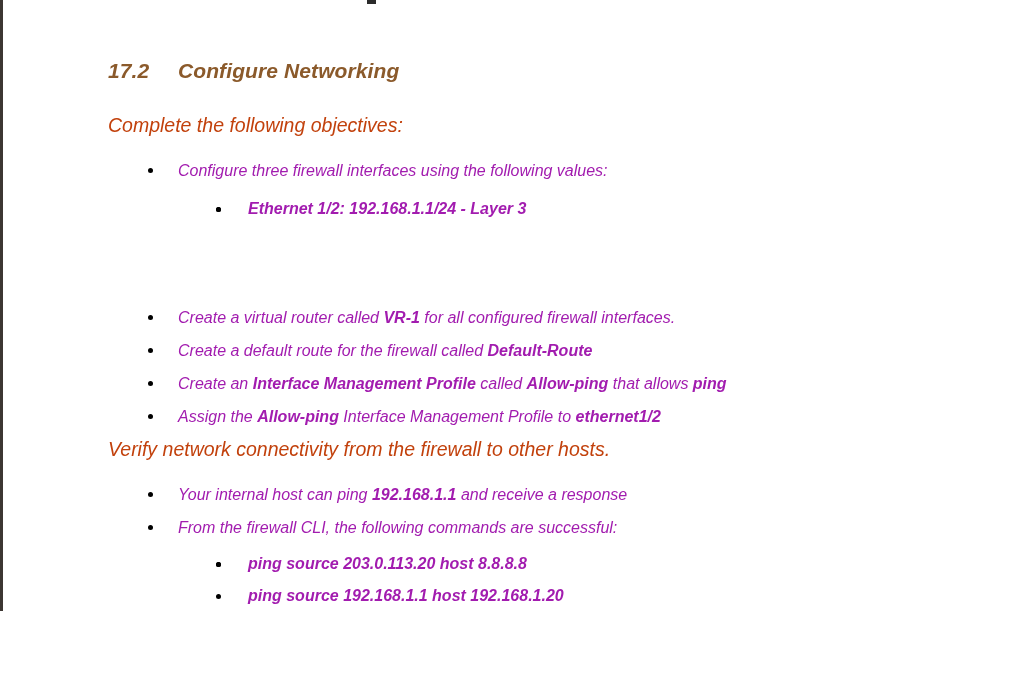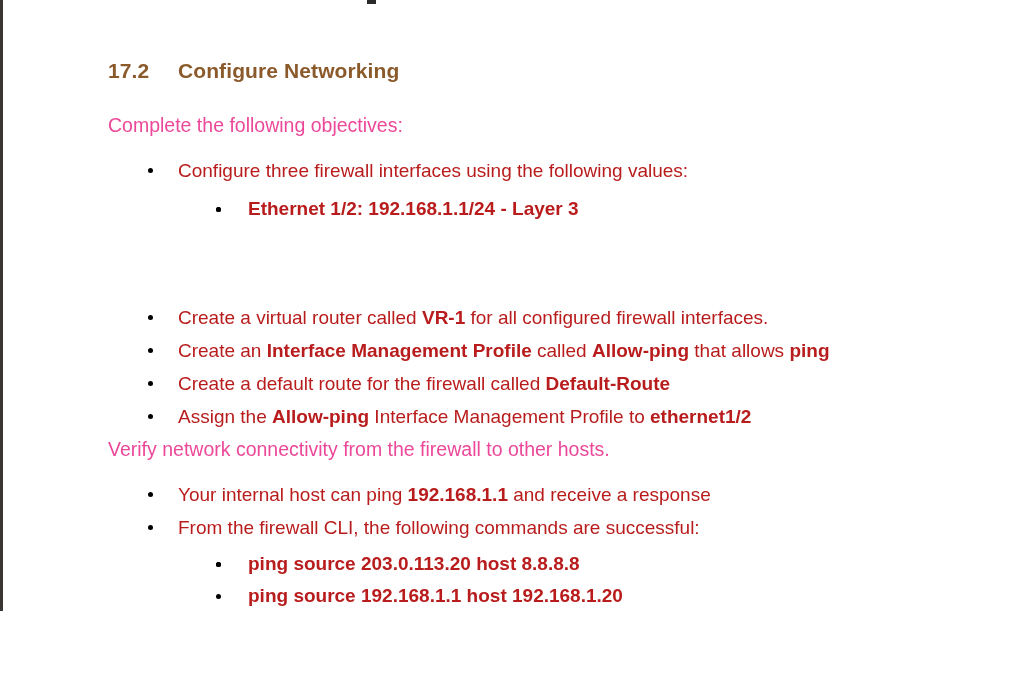--- a/index.html
+++ b/index.html
@@ -9,20 +9,21 @@
   }
   .page {
     position: relative;
     width: 1024px;
     height: 611px;
     background: #ffffff;
     overflow: hidden;
     font-family: "Liberation Sans", sans-serif;
     color: #111111;
     box-sizing: border-box;
+    font-style: italic;
   }
   
   .left-edge-border {
     position: absolute;
     left: 0;
     top: 0;
     width: 3px;
     height: 695px;
     background: #3c3632;
   }
@@ -54,37 +55,37 @@
     font-size: 21px;
     letter-spacing: 0.1px;
     white-space: nowrap;
   }
   .section-heading .num { width: 70px; display: inline-block; }
 
   .para {
     position: absolute;
     left: 108px;
     font-size: 19.5px;
-    color: #ec4899;
+    color: #c2410c;
     white-space: nowrap;
   }
   .para.intro { top: 114px; }
   .para.verify { top: 438px; }
 
   ul.bl {
     list-style: none;
     margin: 0;
     padding: 0;
     position: absolute;
   }
   ul.bl li {
     position: relative;
     white-space: nowrap;
-    font-size: 19px;
-    color: #b91c1c;
+    font-size: 16px;
+    color: #a21caf;
   }
   ul.bl li .dot {
     position: absolute;
     border-radius: 50%;
     background: #000000;
   }
 
   
   .lvl1 { left: 148px; }
   .lvl1 > li { padding-left: 30px; line-height: 33px; }
@@ -127,22 +128,22 @@
       </li>
     </ul>
 
     <ul class="bl lvl2 grp-eth">
         <li><span class="dot"></span></li>
         <li><span class="dot"></span><span>Ethernet 1/2: 192.168.1.1/24 - Layer 3</span></li>
       </ul>
 
     <ul class="bl lvl1 grp-tasks">
         <li><span class="dot"></span><span>Create a virtual router called </span><b>VR-1</b><span> for all configured firewall interfaces.</span></li>
+        <li><span class="dot"></span><span>Create a default route for the firewall called </span><b>Default-Route</b></li>
         <li><span class="dot"></span><span>Create an </span><b>Interface Management Profile</b><span> called </span><b>Allow-ping</b><span> that allows </span><b>ping</b></li>
-        <li><span class="dot"></span><span>Create a default route for the firewall called </span><b>Default-Route</b></li>
         <li><span class="dot"></span><span>Assign the </span><b>Allow-ping</b><span> Interface Management Profile to </span><b>ethernet1/2</b></li>
       </ul>
 
     <div class="para verify">Verify network connectivity from the firewall to other hosts.</div>
 
     <ul class="bl lvl1 grp-checks">
         <li><span class="dot"></span><span>Your internal host can ping </span><b>192.168.1.1</b><span> and receive a response</span></li>
         <li><span class="dot"></span><span>From the firewall CLI, the following commands are successful:</span></li>
       </ul>
 

